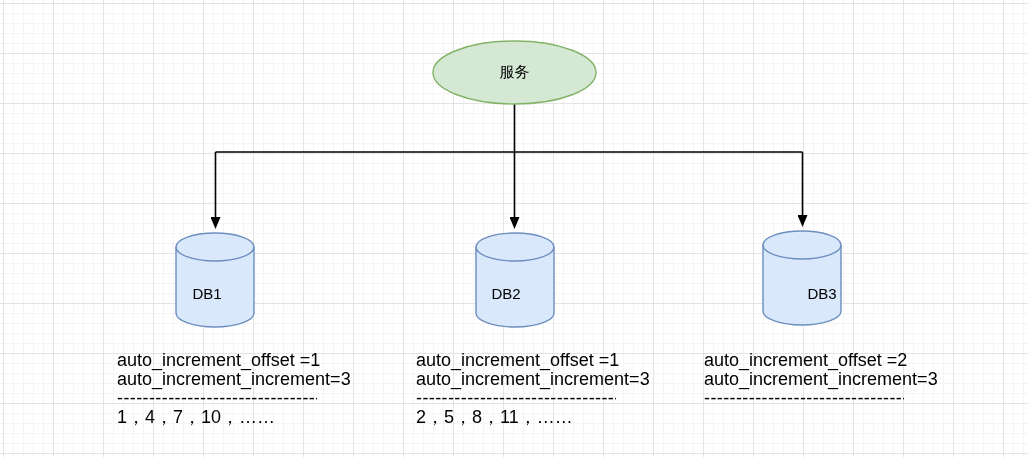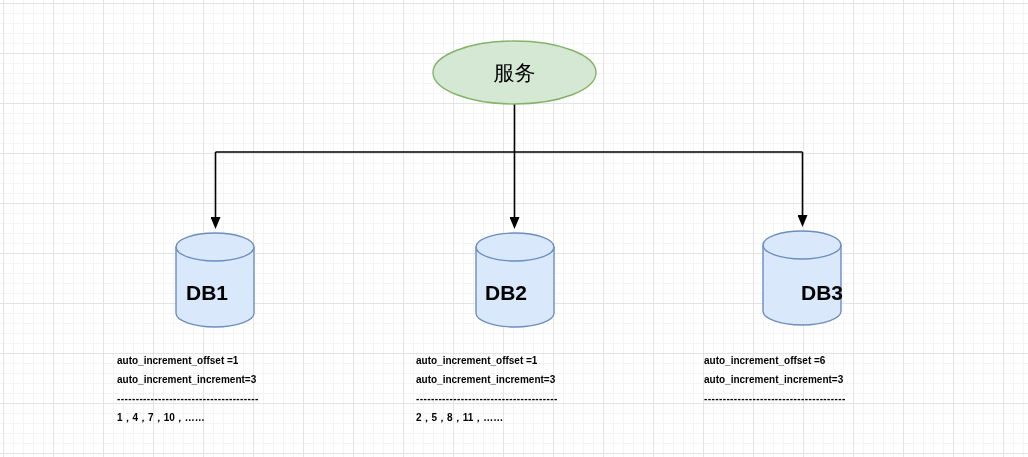--- a/index.html
+++ b/index.html
@@ -31,37 +31,36 @@
     fill: none;
     stroke: #000000;
     stroke-width: 1.6;
   }
   .cyl-body { stroke-width: 1.4; }
   .cyl-rim  { fill: none; stroke-width: 1.4; }
   .node-ellipse { stroke-width: 1.4; }
   .label {
     position: absolute;
     color: #000000;
-    font-size: 21px;
+    font-size: 15px;
     display: flex;
     align-items: center;
     justify-content: center;
     white-space: nowrap;
   }
   .service-label { left: 433px; top: 41px; width: 163px; height: 63px; }
-  .db-label { top: 283px; width: 64px; height: 20px; font-weight: bold; }
+  .db-label { top: 283px; width: 64px; height: 20px; }
   .note {
     position: absolute;
     top: 351px;
     width: 200px;
     color: #000000;
-    font-size: 10px;
+    font-size: 18px;
     line-height: 19px;
     white-space: nowrap;
-    font-weight: bold;
   }
   .note-divider { letter-spacing: 0.4px; overflow: hidden; }
   .note-sequence { text-align: left; }
 </style>
 </head>
 <body>
 
 <div class="canvas">
 
   <svg class="layer" viewBox="0 0 1028 457">
@@ -111,18 +110,18 @@
   </div>
 
   <div class="note" style="left:416px">
     <div class="note-line">auto_increment_offset =1</div>
     <div class="note-line">auto_increment_increment=3</div>
     <div class="note-line note-divider">--------------------------------------</div>
     <div class="note-line note-sequence">2，5，8，11，……</div>
   </div>
 
   <div class="note" style="left:704px">
-    <div class="note-line">auto_increment_offset =6</div>
+    <div class="note-line">auto_increment_offset =2</div>
     <div class="note-line">auto_increment_increment=3</div>
     <div class="note-line note-divider">--------------------------------------</div>
   </div>
 
 </div>
 
 </body></html>

